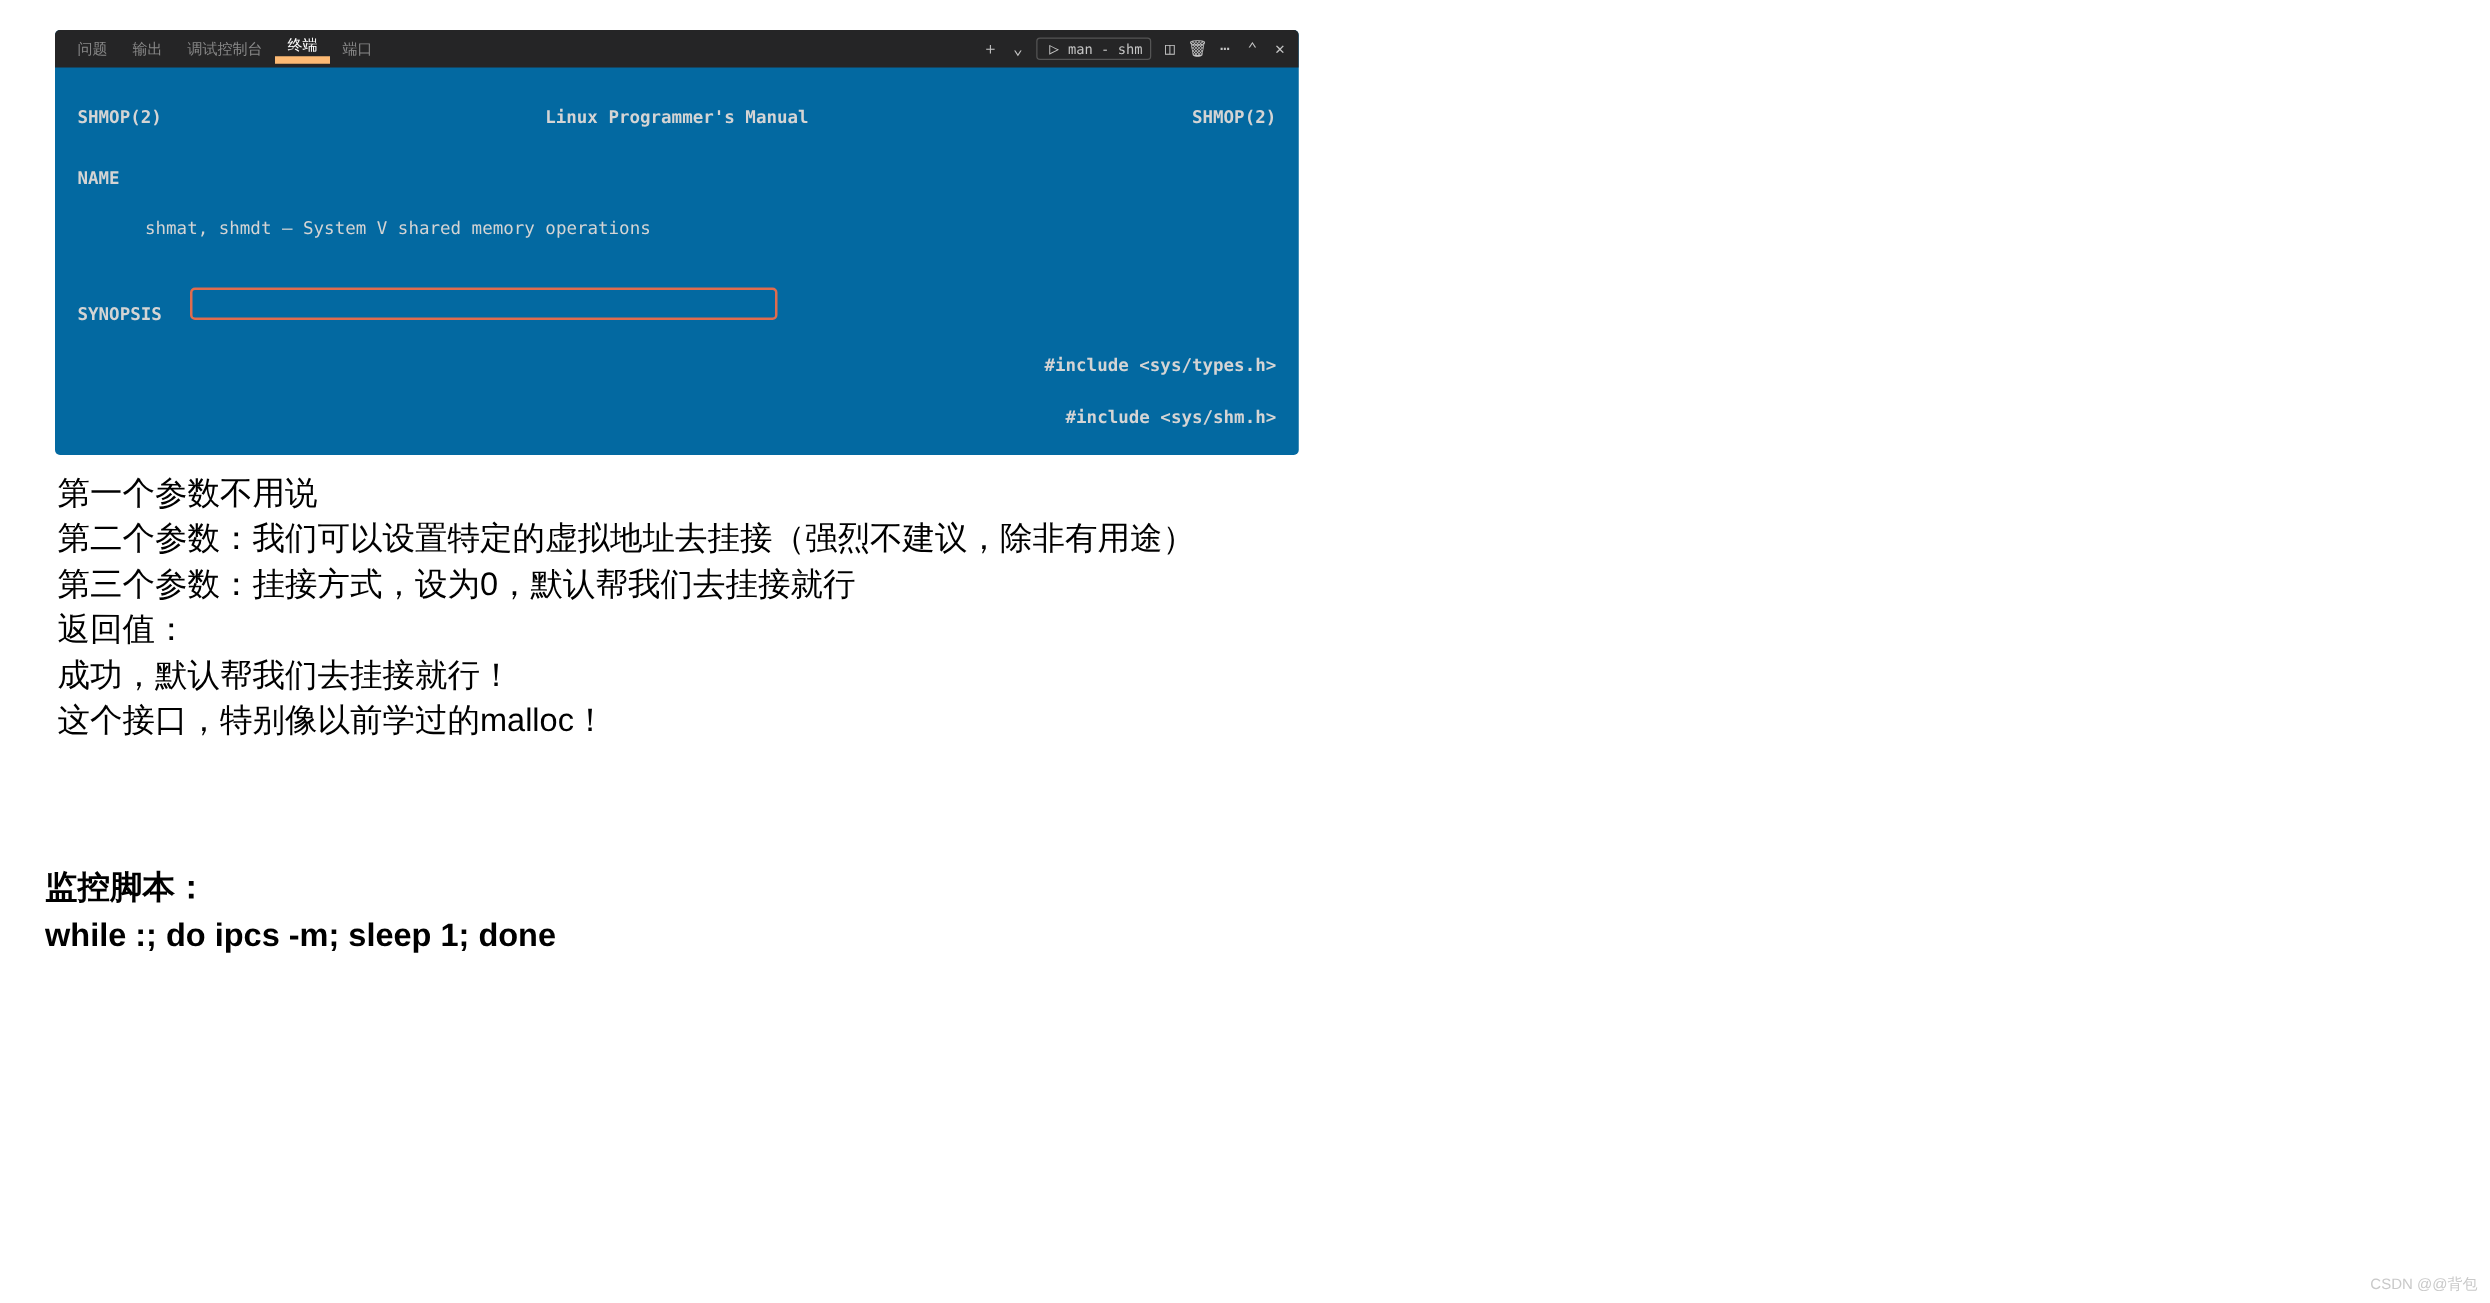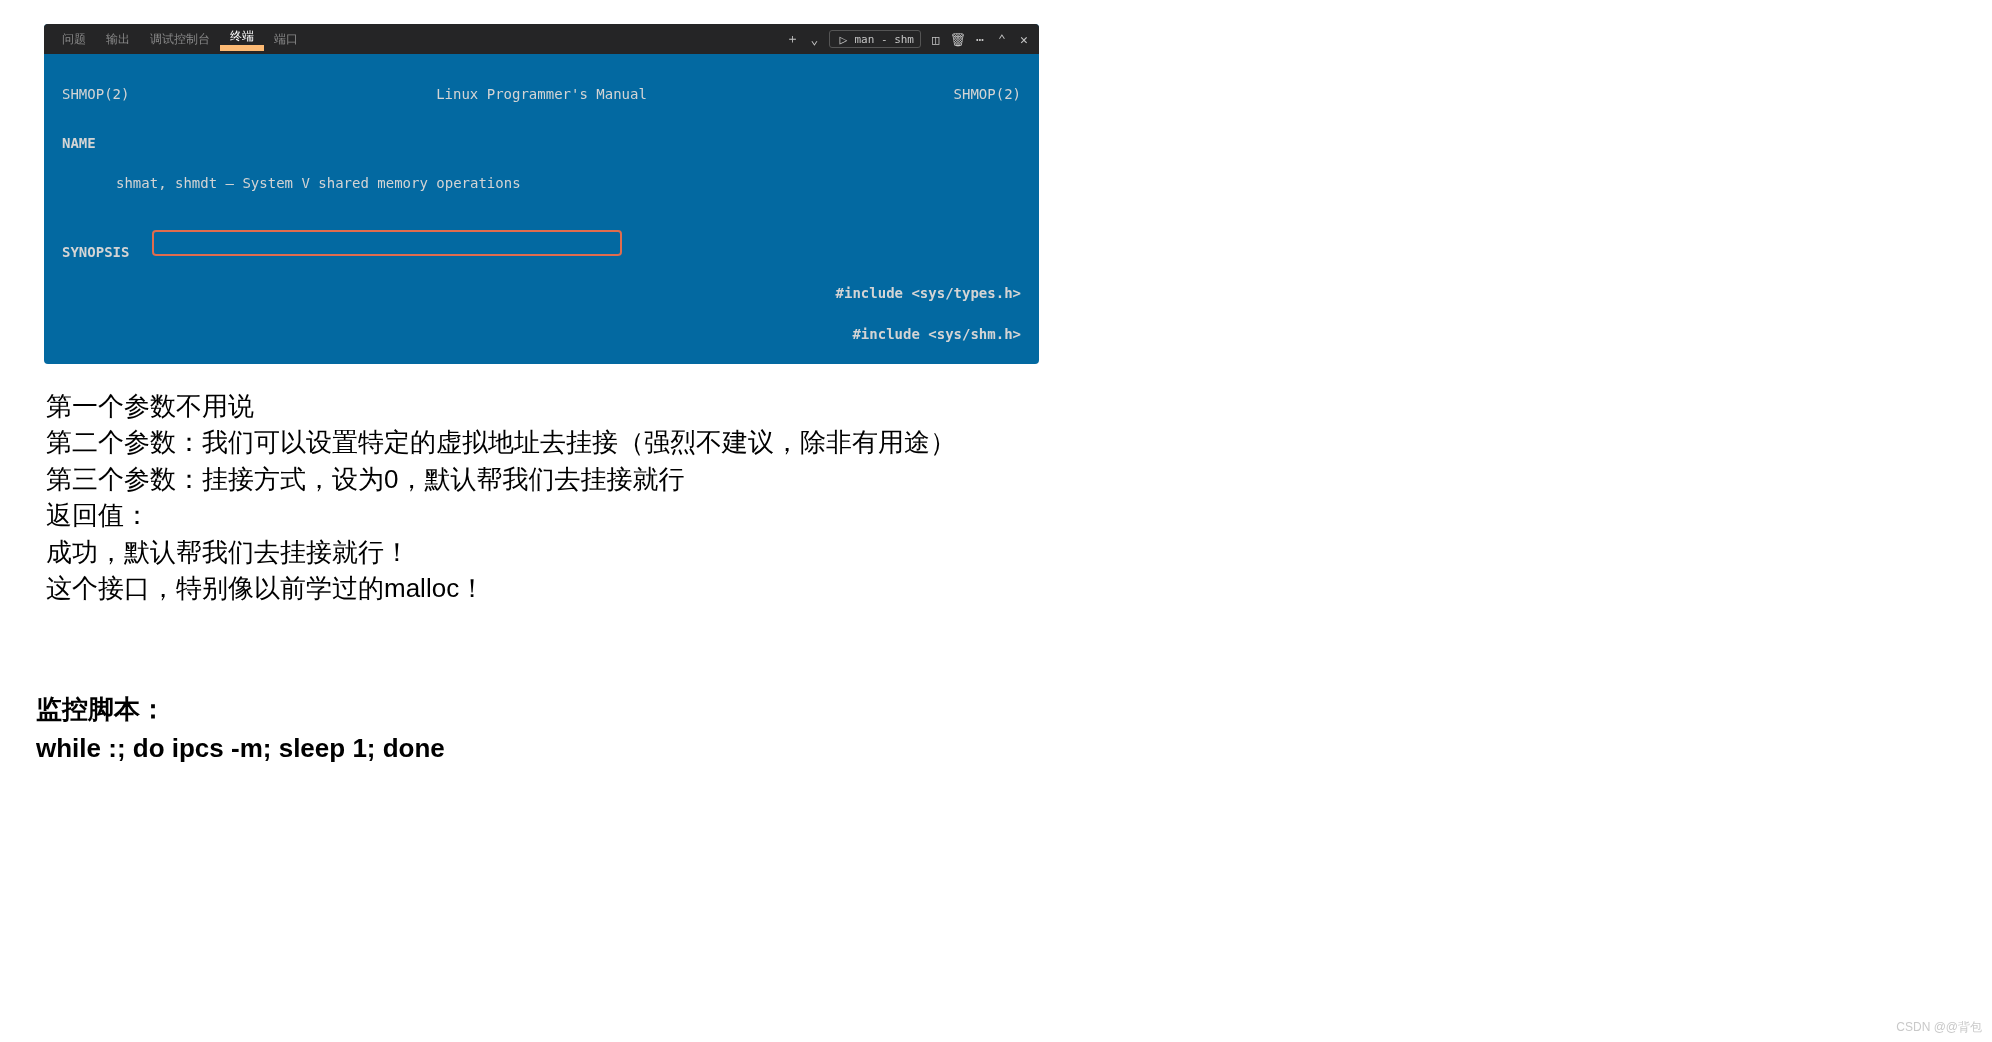--- a/index.html
+++ b/index.html
@@ -39,39 +39,39 @@
     border: 1px solid #555; border-radius: 3px; padding: 1px 6px; font-size: 11px;
   }
   .tb-icon { width: 14px; height: 14px; display: inline-flex; align-items: center; justify-content: center; font-size: 13px; color: #c5c5c5; }
   .man-body {
     padding: 10px 18px;
     font-size: 14px;
     line-height: 1.45;
     white-space: pre;
     position: relative;
   }
-  .man-header { display: flex; justify-content: space-between; font-weight: normal; }
+  .man-header { display: flex; justify-content: space-between; font-weight: bold; }
   .section-title { font-weight: bold; margin-top: 8px; }
   .man-content { margin-left: 54px; color: #d4d4d4; }
   .bold { font-weight: bold; text-align: right; }
   .highlight-box {
     position: absolute;
     left: 108px;
     top: 176px;
     width: 470px;
     height: 26px;
     border: 2px solid #e06c4e;
     border-radius: 4px;
     pointer-events: none;
   }
 
   .explain {
     position: absolute;
     left: 46px;
-    top: 388px;
+    top: 376px;
     font-size: 26px;
     line-height: 1.4;
     color: #000;
     font-family: -apple-system, "PingFang SC", "Microsoft YaHei", sans-serif;
   }
 
   .script-section {
     position: absolute;
     left: 36px;
     top: 690px;

